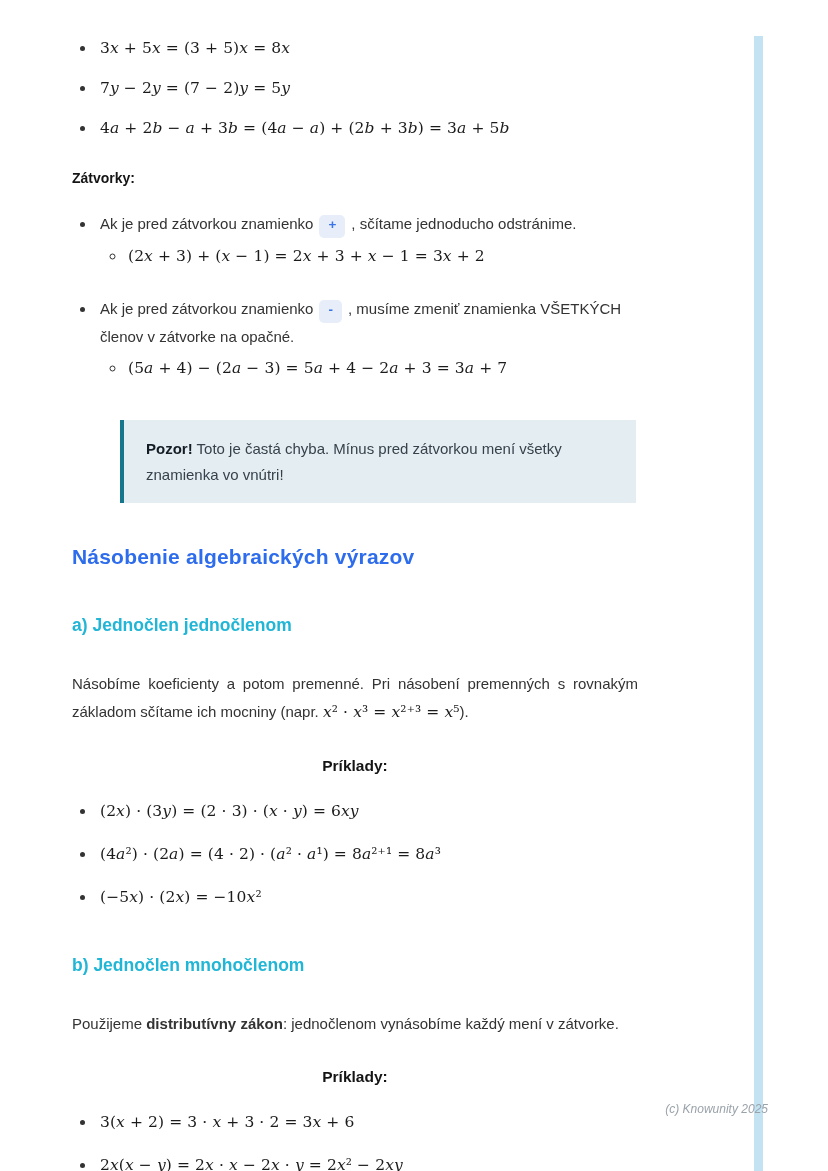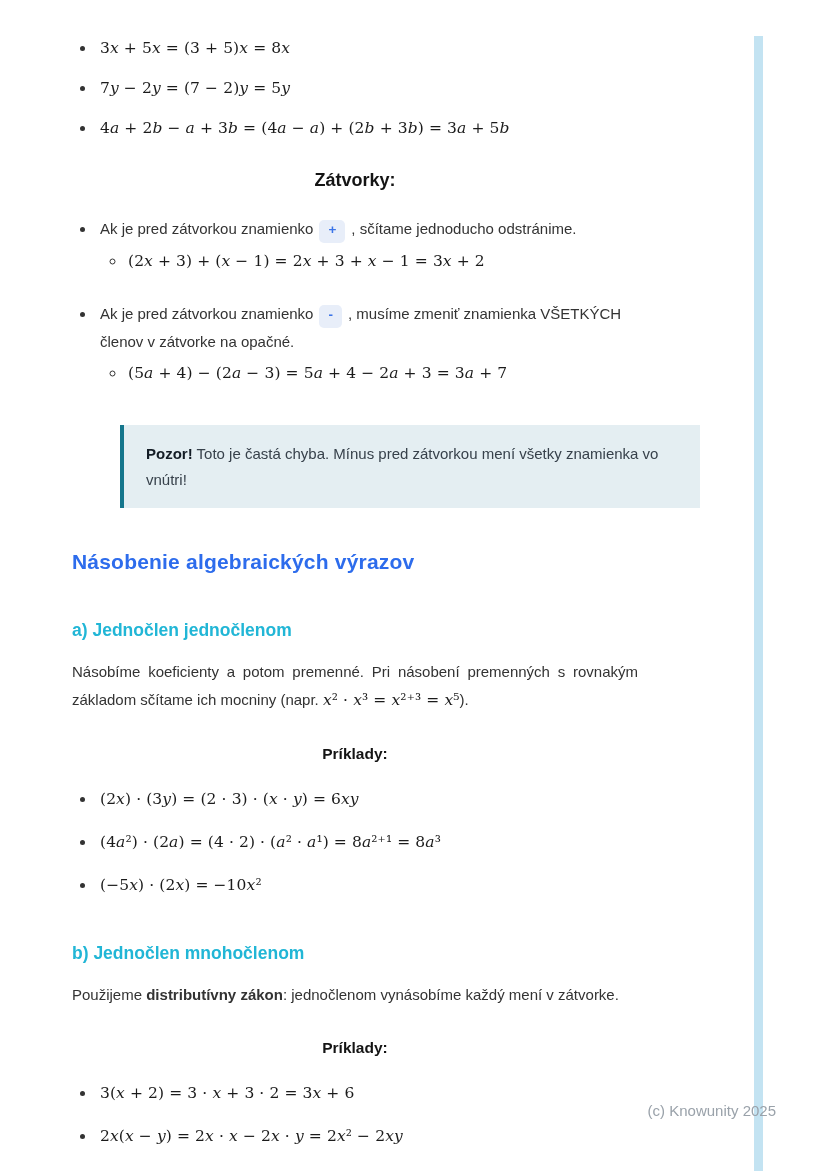--- a/index.html
+++ b/index.html
@@ -14,51 +14,51 @@
   ul.bullets { list-style:disc; padding-left:24px; }
   ul.bullets > li { padding-left:4px; margin-bottom:16px; line-height:1.55; font-size:15px; }
   ul.bullets.spread > li { margin-bottom:26px; line-height:1.8; }
 
   ul.sub { list-style:circle; padding-left:26px; margin-top:6px; }
   ul.sub > li { padding-left:2px; margin-bottom:0; line-height:1.6; }
 
   .math { font-family:"DejaVu Serif", serif; font-size:15.5px; color:#1b1b1b; letter-spacing:0.1px; }
   .math i { font-style:italic; }
 
-  .label-heading { font-size:18px; font-weight:700; color:#141414; margin:30px 0 24px 0;text-align:center; }
+  .label-heading { font-size:14px; font-weight:700; color:#141414; margin:30px 0 24px 0; }
   .label-bold { font-size:15.5px; font-weight:700; color:#141414; margin-top:30px;text-align:center; }
 
   .badge {
     display:inline-block; background:#e8eef9; color:#3b74e8;
     border-radius:5px; padding:1px 9px 3px 9px; margin:0 6px;
     font-size:13.5px; font-weight:700; line-height:1.4; vertical-align:baseline;
   }
 
   .callout {
-    margin:40px 0 0 48px; width:580px;
+    margin:40px 0 0 48px; width:516px;
     background:#e4eef2; border-left:4px solid #15768c;
     padding:16px 22px; font-size:15px; line-height:1.7; color:#37414b;
   }
   .callout strong { color:#141d26; }
 
   h2.blue { color:#2d6cec; font-size:21px; font-weight:700; margin-top:42px; letter-spacing:0.2px; }
   h3.cyan { color:#21b6d6; font-size:17.5px; font-weight:700; margin-top:46px; }
 
-  p.body-par { margin-top:17px; font-size:15px; line-height:1.85; text-align:justify; color:#333; }
+  p.body-par { margin-top:34px; font-size:15px; line-height:1.85; text-align:justify; color:#333; }
 
   ul.examples { margin-top:24px; }
   ul.examples > li { margin-bottom:19px; }
 
   .right-strip {
     position:absolute; top:36px; right:65px; width:9px; height:1135px;
     background:#c3e3f2;
   }
   .footer-mark {
-    position:absolute; top:1102px; right:52px;
-    font-size:15px; color:#9aa2aa;
+    position:absolute; top:1102px; right:60px;
+    font-size:12px; color:#9aa2aa;font-style:italic;
   }
 </style>
 </head>
 <body>
 
 <div class="content">
 
   <ul class="bullets">
     <li><span class="math">3<i>x</i> + 5<i>x</i> = (3 + 5)<i>x</i> = 8<i>x</i></span></li>
     <li><span class="math">7<i>y</i> − 2<i>y</i> = (7 − 2)<i>y</i> = 5<i>y</i></span></li>

